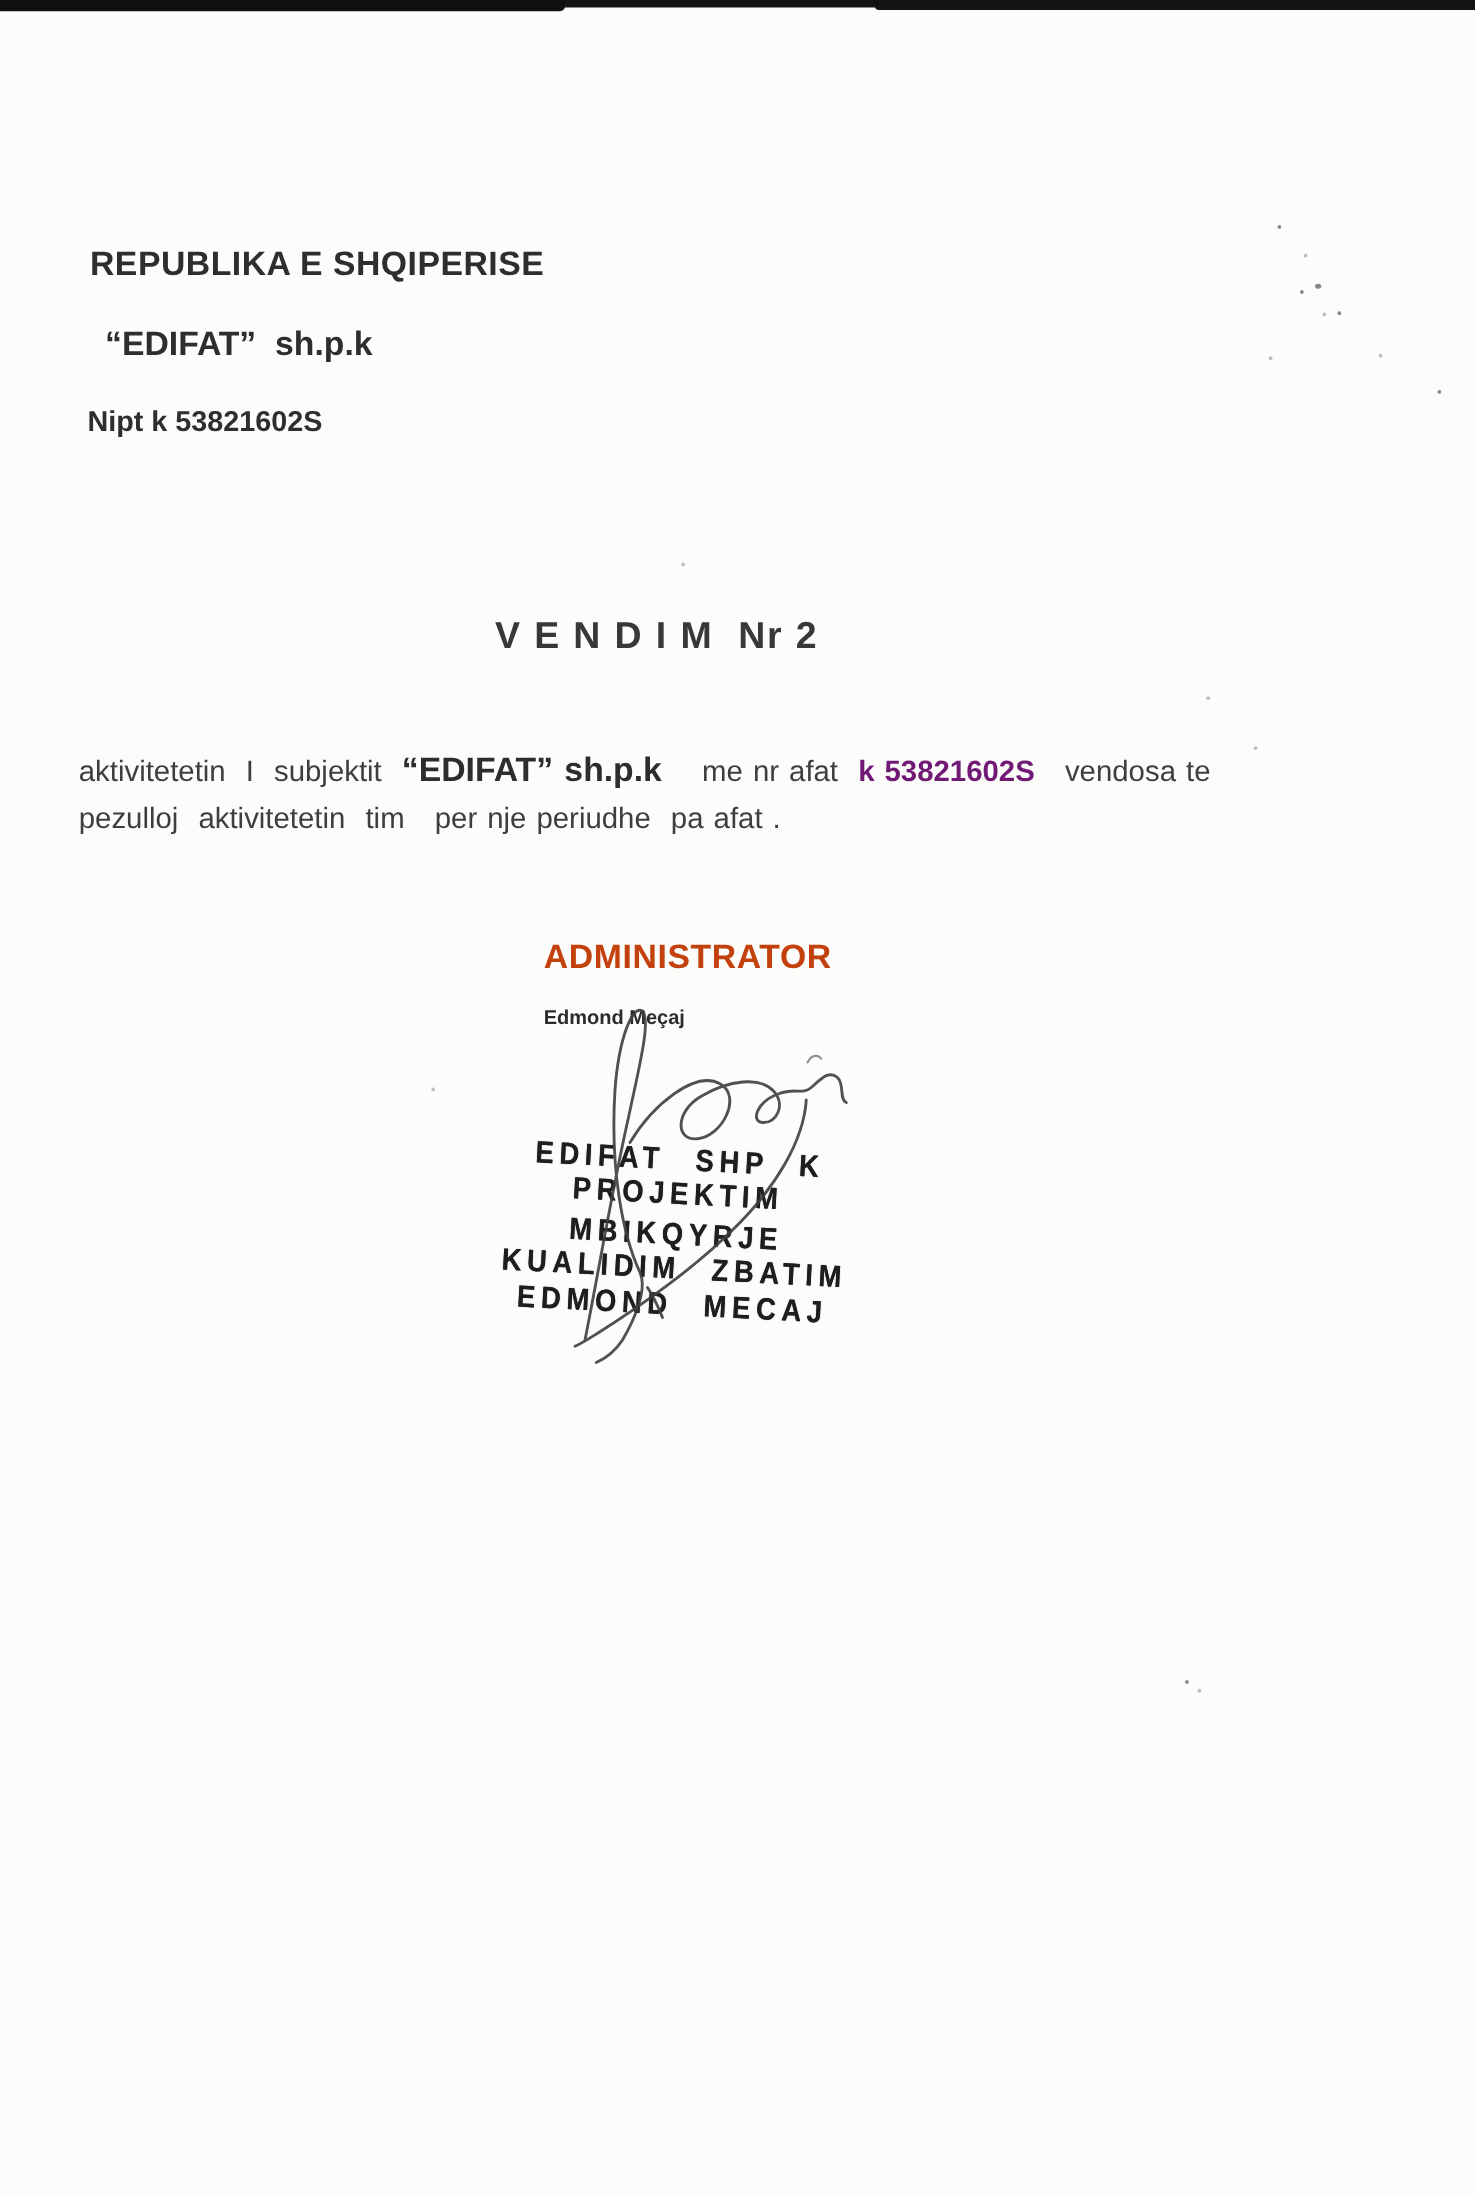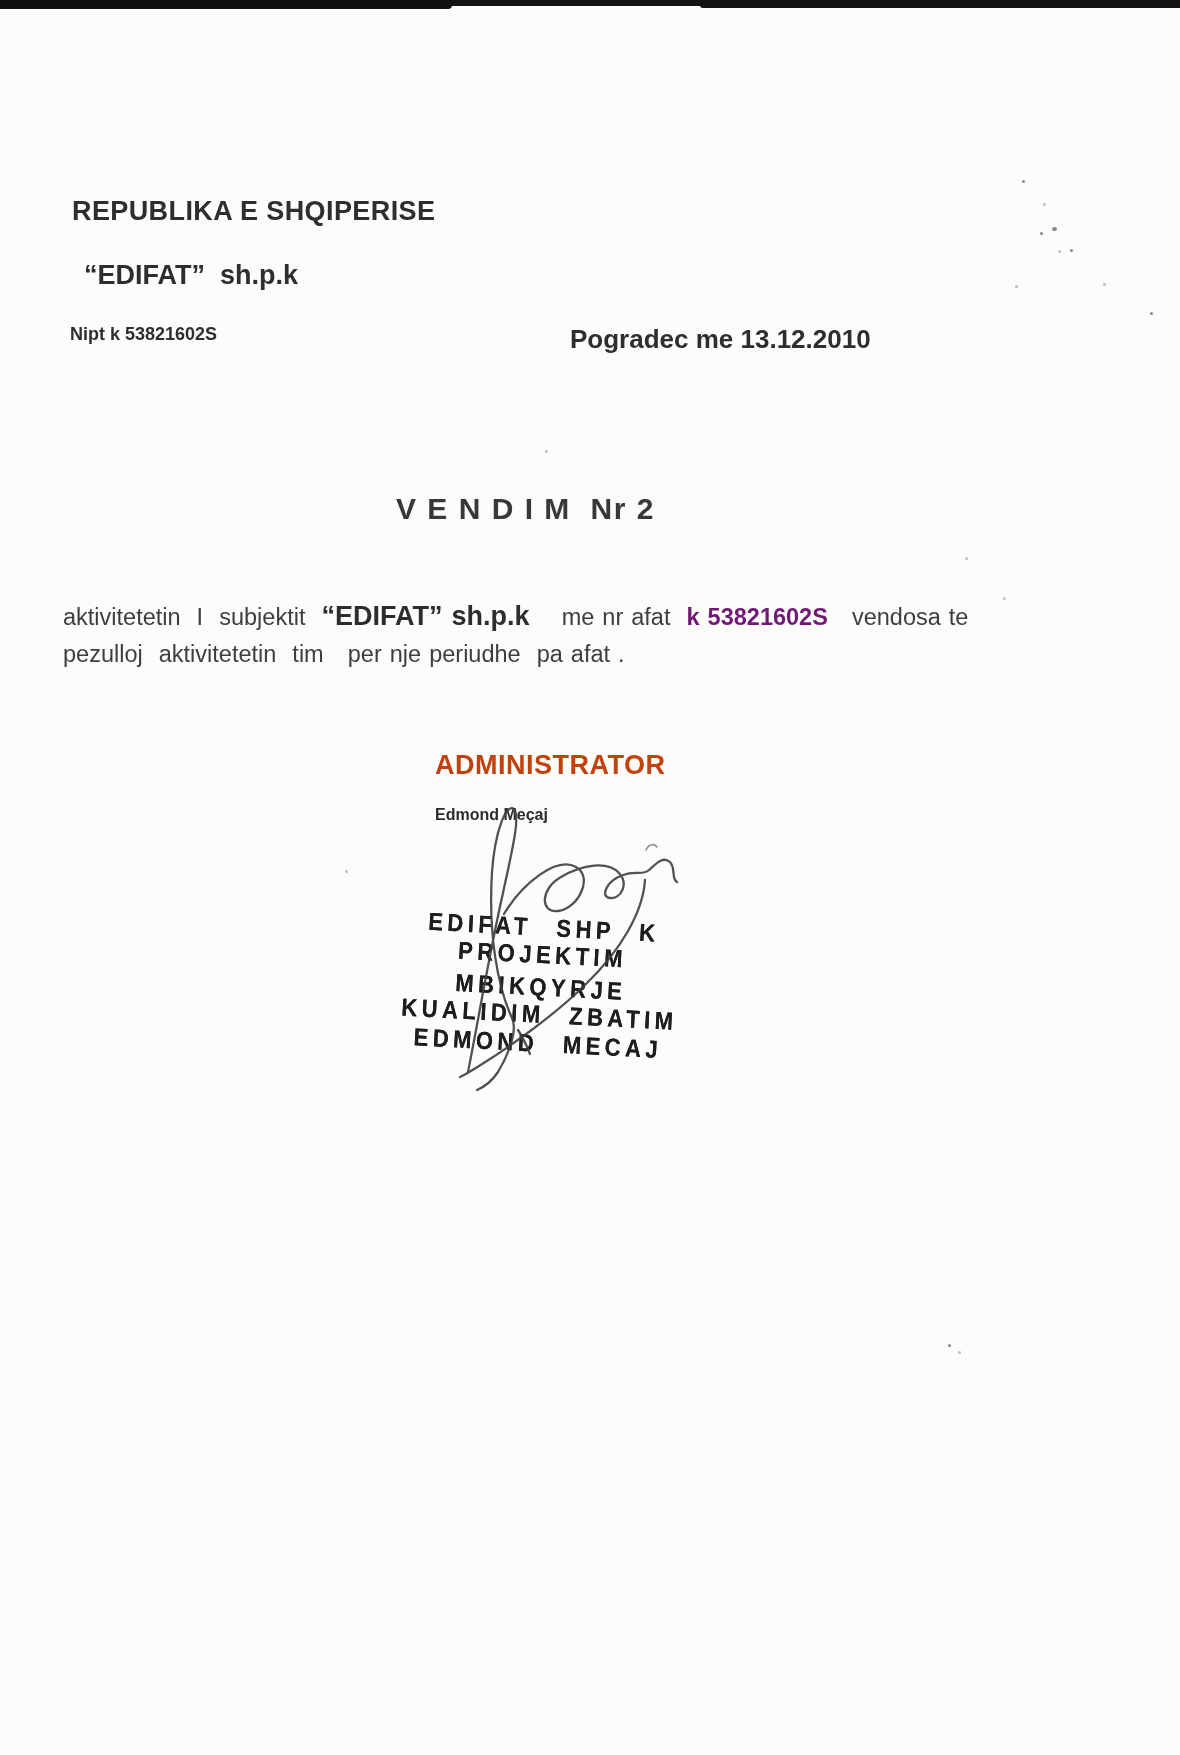--- a/index.html
+++ b/index.html
@@ -13,21 +13,21 @@
   }
   
   .bar-main{position:absolute;top:0;left:0;width:1180px;height:6px;background:#141414;}
   .bar-thick-left{position:absolute;top:0;left:0;width:452px;height:9px;background:#101010;border-radius:0 0 4px 0;}
   .bar-thick-right{position:absolute;top:0;left:700px;width:480px;height:8px;background:#121212;border-radius:0 0 0 3px;}
 
   .txt{position:absolute;white-space:pre-wrap;}
 
   .h-republic{left:72px;top:196px;font-size:27px;font-weight:700;color:#2e2e2e;letter-spacing:.4px;}
   .h-company{left:84px;top:260px;font-size:27px;font-weight:700;color:#2e2e2e;}
-  .h-nipt{left:70px;top:324px;font-size:18px;font-weight:700;color:#2e2e2e;}
+  .h-nipt{left:70px;top:324px;font-size:23px;font-weight:700;color:#2e2e2e;}
   .h-date{left:570px;top:324px;font-size:26px;font-weight:700;color:#2e2e2e;}
 
   .title{left:382px;top:492px;font-size:30px;font-weight:700;color:#383838;letter-spacing:1.5px;margin-left:14px;}
 
   .body-line{left:63px;width:1000px;font-size:23.5px;color:#3e3e3e;word-spacing:1.5px;}
   .bl1{top:563px;}
   .bl2{top:601px;}
   .bl3{top:641px;}
   .seg-bold-lg{font-size:27px;font-weight:700;color:#2d2d2d;}
   .seg-bold{font-weight:700;color:#701a75;}
@@ -56,21 +56,20 @@
 
 <div class="page">
 
   <div class="bar-main"></div>
   <div class="bar-thick-left"></div>
   <div class="bar-thick-right"></div>
 
   <div class="txt h-republic">REPUBLIKA E SHQIPERISE</div>
   <div class="txt h-company">“EDIFAT”  sh.p.k</div>
   <div class="txt h-nipt">Nipt k 53821602S</div>
-  <div class="txt h-date">Pogradec me 13.12.2010</div>
 
   <div class="txt title">V E N D I M  Nr 2</div>
 
   <div class="txt body-line bl2"><span>aktivitetetin  I  subjektit  </span><span class="seg-bold-lg">“EDIFAT” sh.p.k</span><span>    me nr afat  </span><span class="seg-bold">k 53821602S</span><span>   vendosa te</span></div>
   <div class="txt body-line bl3">pezulloj  aktivitetetin  tim   per nje periudhe  pa afat .</div>
 
   <div class="txt admin-role">ADMINISTRATOR</div>
   <div class="txt admin-name">Edmond Meçaj</div>
 
   <div class="stamp">

